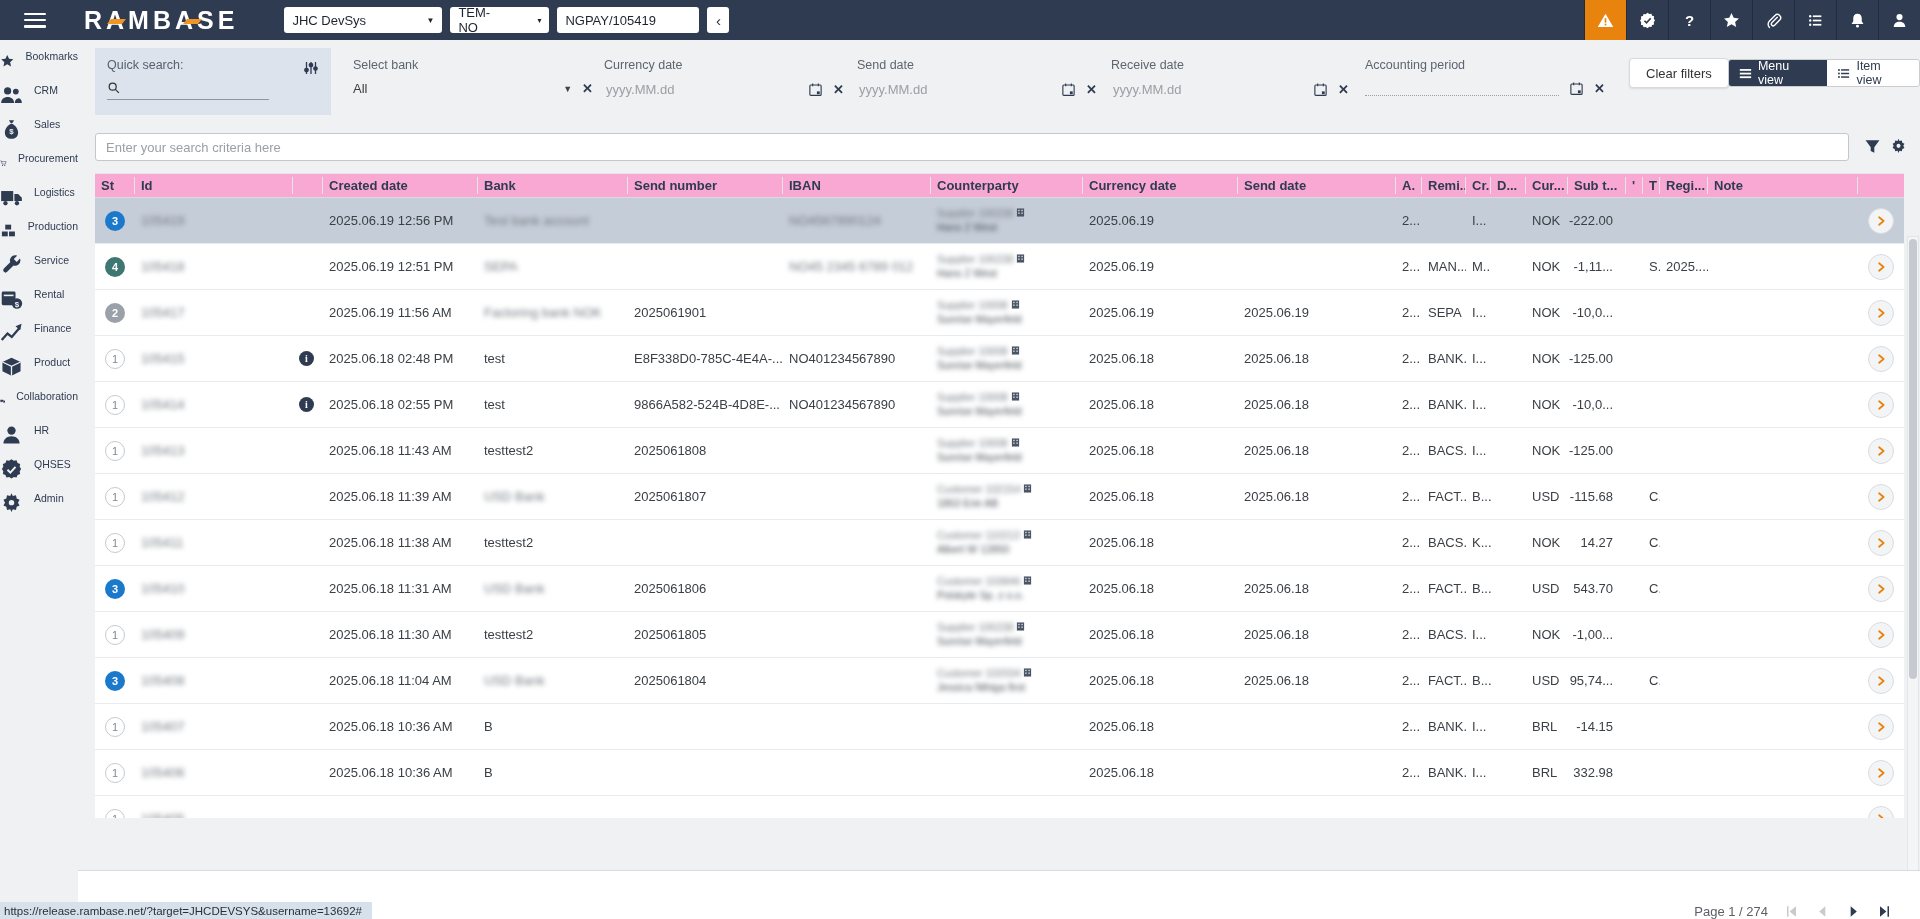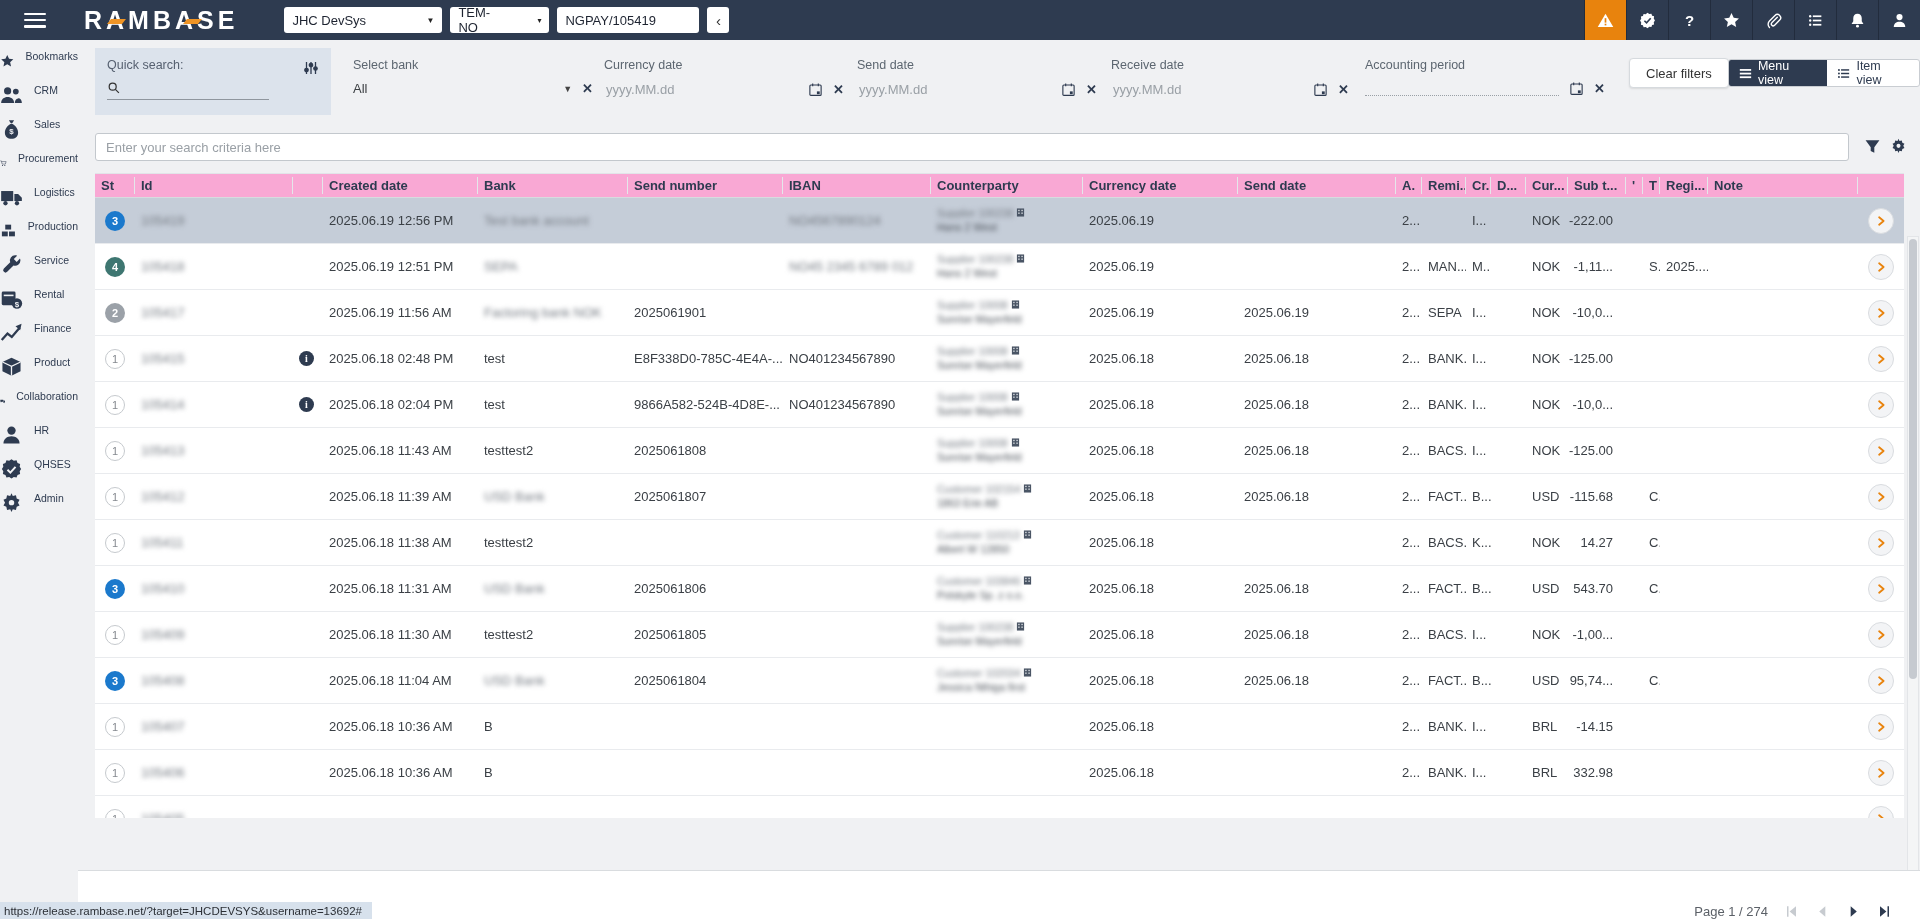--- a/index.html
+++ b/index.html
@@ -674,21 +674,21 @@
           <div class="trow">
     <div class="cell c-st">
               <span class="badge st-outline">1</span>
             </div>
     <div class="cell">
               <span class="blur">105414</span>
             </div>
     <div class="cell">
               <span class="info-i">i</span>
             </div>
-    <div class="cell">2025.06.18 02:04 PM</div>
+    <div class="cell">2025.06.18 02:55 PM</div>
     <div class="cell">test</div>
     <div class="cell">9866A582-524B-4D8E-...</div>
     <div class="cell">NO401234567890</div>
     <div class="cell c-cp">
       <div class="cp-l1">
                 <span class="blur">Supplier 10008</span>
                 <span class="bld"><svg width="9" height="9" viewBox="0 0 10 10">
                     <rect x="1" y="0.5" width="8" height="9" fill="#4a5565"></rect>
                     <g fill="#dfe3e8">
                       <rect x="2.5" y="2" width="1.5" height="1.5"></rect>

